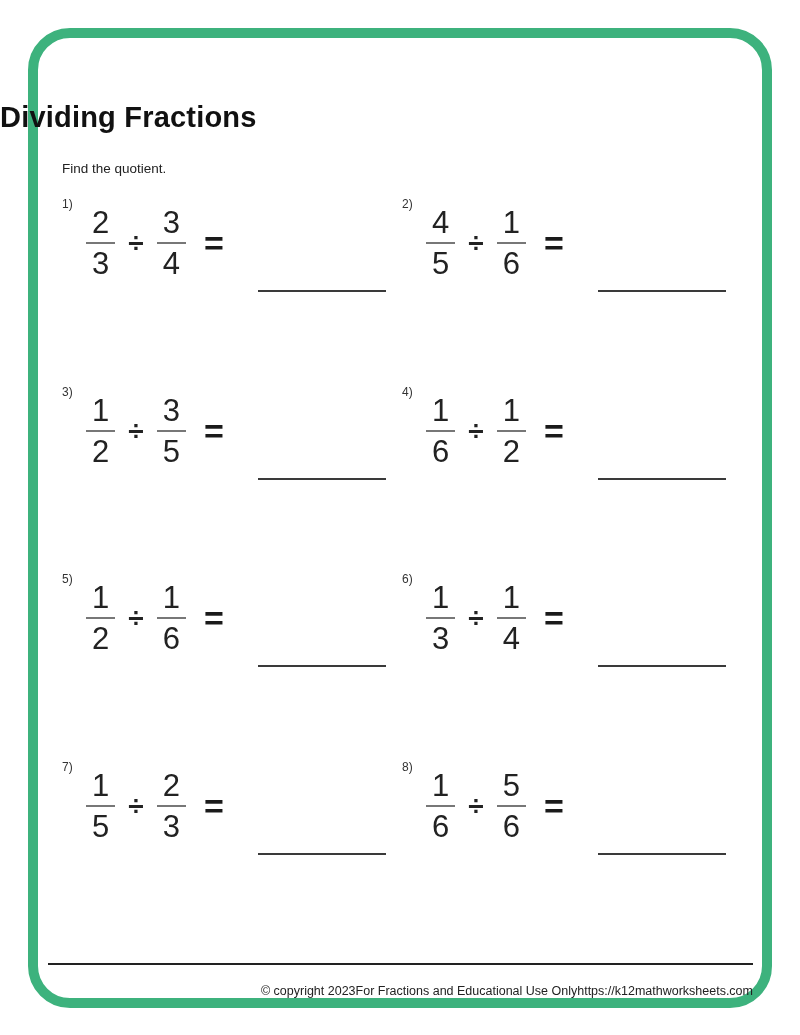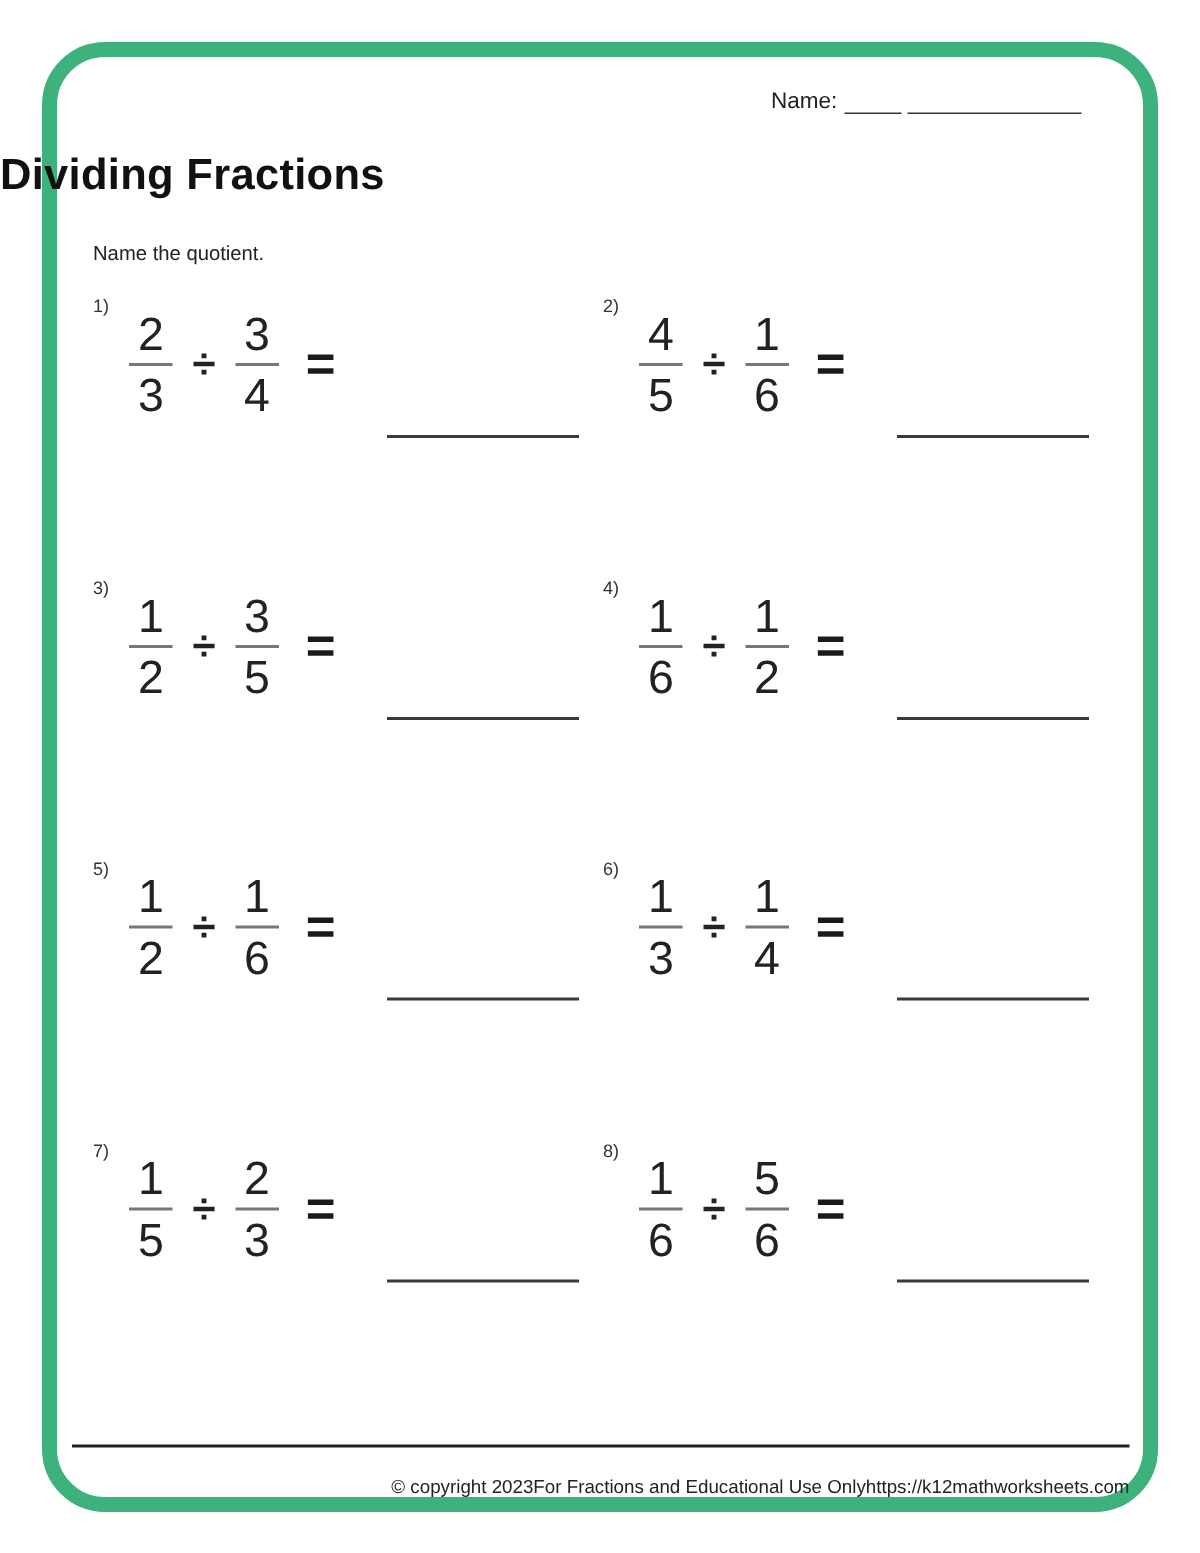--- a/index.html
+++ b/index.html
@@ -87,28 +87,23 @@
     display: flex; justify-content: flex-end; align-items: baseline;
     font-size: 12.5px; color: #222;
   }
 </style>
 </head>
 <body>
 
 <div class="page">
   <div class="border-frame"></div>
 
-  <div class="name-block">
-    <span>Name:</span>
-    <span class="name-line-seg seg1"></span>
-    <span class="name-line-seg seg2"></span>
-  </div>
 
   <div class="title">Dividing Fractions</div>
-  <div class="instruction">Name the quotient.</div>
+  <div class="instruction">Find the quotient.</div>
 
   <div class="problem p0">
     <span class="pnum">1)</span>
     <div class="expr">
       <span class="frac">
         <span class="fnum">2</span>
         <span class="fbar"></span>
         <span class="fden">3</span>
       </span>
       <span class="op">÷</span>

